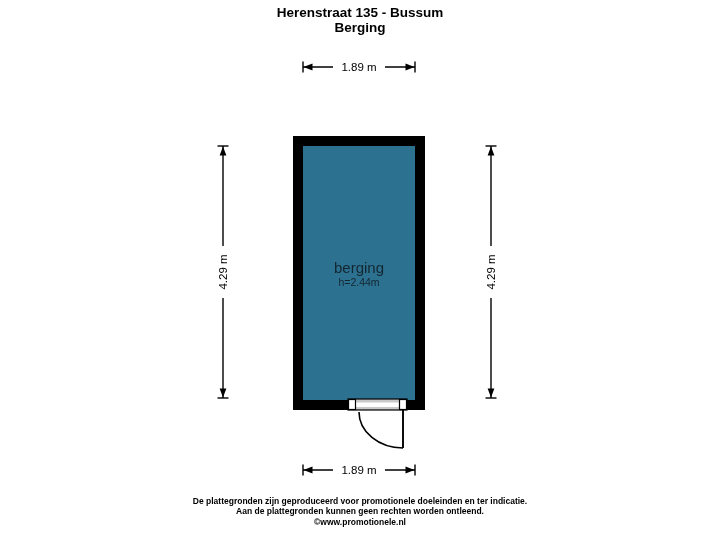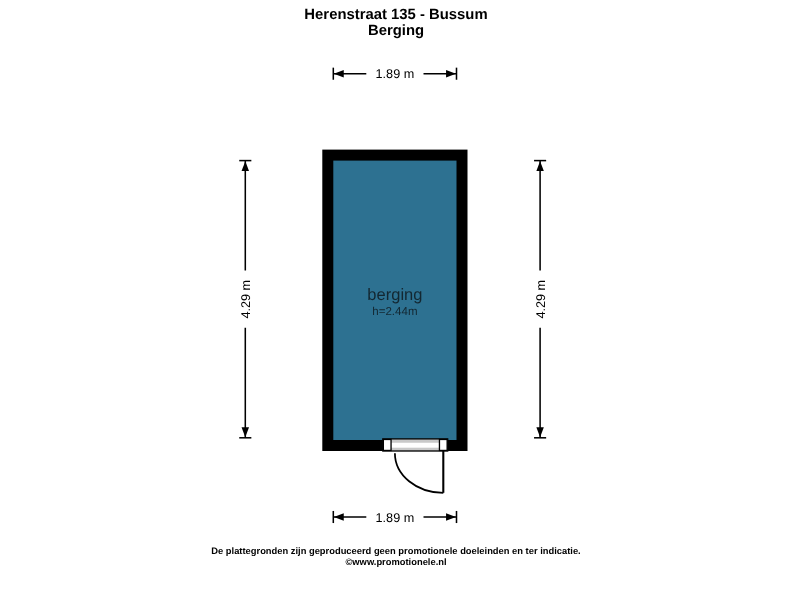--- a/index.html
+++ b/index.html
@@ -81,17 +81,18 @@
       <line x1="485.5" y1="398" x2="496.5" y2="398" stroke="#000" stroke-width="1.4"></line>
       <line x1="491" y1="146" x2="491" y2="398" stroke="#000" stroke-width="1.4"></line>
       <polygon points="491,146.5 487.6,155.5 494.4,155.5" fill="#000"></polygon>
       <polygon points="491,397.5 487.6,388.5 494.4,388.5" fill="#000"></polygon>
       <rect x="482.5" y="246" width="17" height="52" rx="6" fill="#ffffff"></rect>
       <text class="dim-text" x="491" y="276.2" text-anchor="middle" transform="rotate(-90 491 272)">4.29 m</text>
     </g>
   </svg>
 
   <div class="footer-block">
-    <div class="footer-line">De plattegronden zijn geproduceerd geen promotionele doeleinden en ter indicatie.</div>
+    <div class="footer-line">De plattegronden zijn geproduceerd voor promotionele doeleinden en ter indicatie.</div>
+    <div class="footer-line">Aan de plattegronden kunnen geen rechten worden ontleend.</div>
     <div class="footer-line">©www.promotionele.nl</div>
   </div>
 
 </div>
 
 </body></html>

